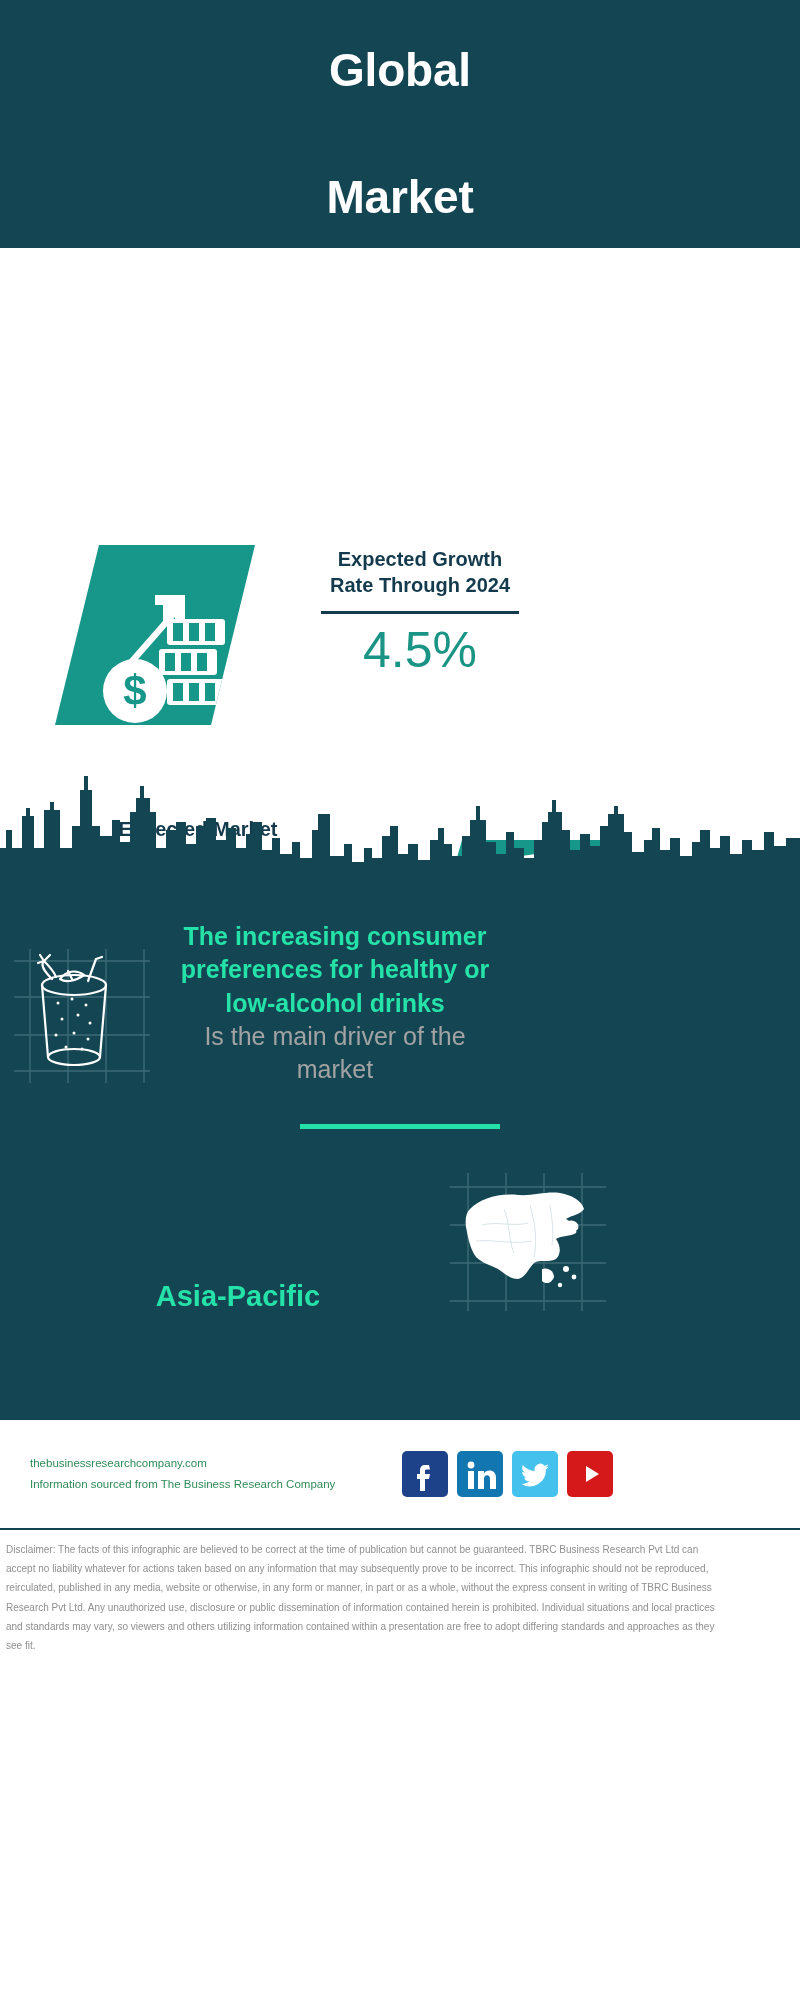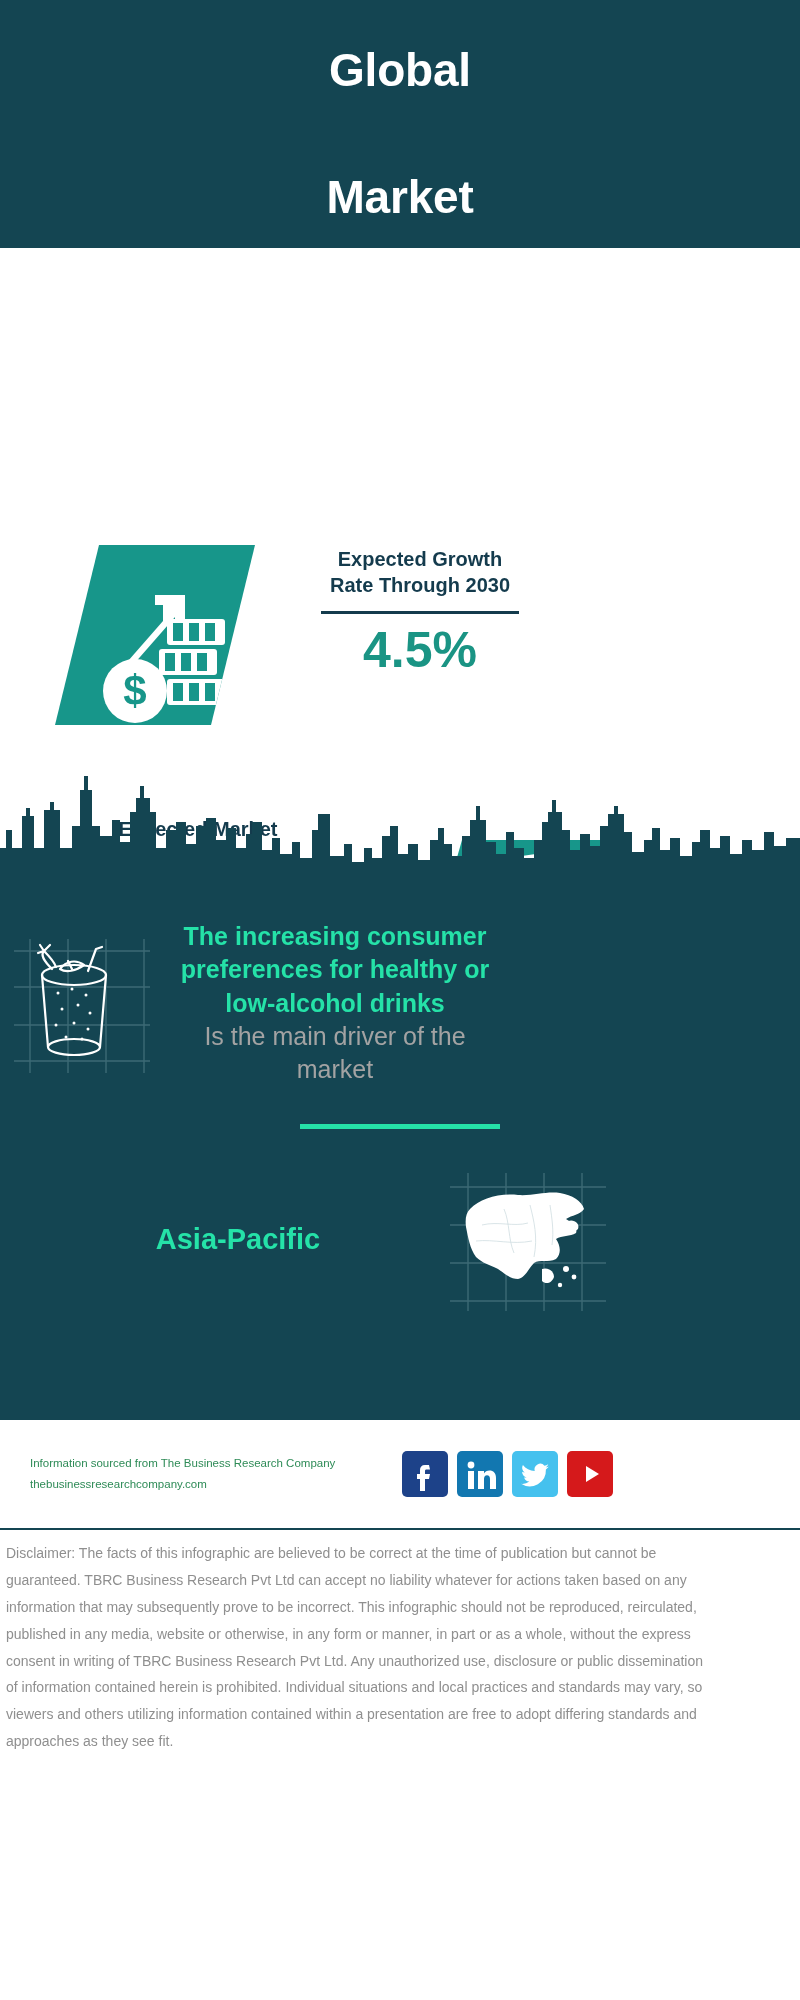--- a/index.html
+++ b/index.html
@@ -55,37 +55,37 @@
     font-weight:bold;
     line-height:1.32;
   }
   .stat-rule {
     height:3px; background:#143b4d;
     width:198px; margin:12px auto 10px auto;
   }
   .stat-value {
     color:#1a9484;
     font-size:50px;
-    font-weight:bold;
+    font-weight:normal;
     line-height:1.05;
   }
 
   
   .skyline { position:absolute; left:0; top:770px; width:800px; height:130px; }
   .skyline svg { display:block; width:800px; height:130px; }
 
   
   .lower {
     position:absolute; left:0; top:898px;
     width:800px; height:520px;
     background:#144552;
   }
 
   .drivers { position:relative; padding-top:22px; }
-  .row { display:flex; align-items:center; }
+  .row { display:flex; align-items:flex-end; }
 
   .icon-grid { position:relative; width:160px; height:145px; }
   .icon-grid svg { width:100%; height:100%; }
 
   .driver-text { width:350px; text-align:center; }
   .driver-hl {
     color:#25e2a8;
     font-size:25px; font-weight:bold; line-height:1.33;
   }
   .driver-sub {
@@ -122,21 +122,21 @@
     color:#2e8b57; font-size:11.5px; line-height:1.85;
   }
   .socials { display:flex; gap:9px; margin-left:12px; }
   .soc { width:46px; height:46px; border-radius:5px; position:relative; }
   .soc svg { width:100%; height:100%; }
 
   
   .disclaimer {
     position:absolute; left:0; top:1530px;
     width:722px; padding:10px 6px 0 6px;
-    color:#8f8f8f; font-size:14px; line-height:1.92;
+    color:#8f8f8f; font-size:10px; line-height:1.92;
     text-align:left;
   }
 </style>
 </head>
 <body>
 
 <div class="header">
   <h1>
     <span>Global</span><br>
     <br>
@@ -165,21 +165,21 @@
         <rect x="150" y="138" width="10" height="18" fill="#17968a"></rect>
         <circle cx="80" cy="146" r="32"></circle>
         <text x="80" y="160" font-size="42" font-weight="bold" fill="#17968a" text-anchor="middle" font-family="Liberation Sans, sans-serif">$</text>
       </g>
     </svg>
   </div>
 
   <div class="stat-block stat-growth">
     <div class="stat-label">
       <span>Expected Growth</span><br>
-      <span>Rate Through 2030</span>
+      <span>Rate Through 2024</span>
     </div>
     <div class="stat-rule"></div>
     <div class="stat-value">4.5%</div>
   </div>
 
   <div class="stat-block stat-size">
     <div class="stat-label">
       <span>Expected Market</span><br>
       <span>Size By 2027</span>
     </div>
@@ -331,22 +331,22 @@
             <path d="M108 40 C110 54, 112 66, 110 80"></path>
           </g>
         </svg>
       </div>
     </div>
   </div>
 </div>
 
 <div class="source-bar">
   <div class="source-text">
+    <div>thebusinessresearchcompany.com</div>
     <div>Information sourced from The Business Research Company</div>
-    <div>thebusinessresearchcompany.com</div>
   </div>
   <div class="socials">
     <div class="soc" style="background:#1d4289;">
       <svg viewBox="0 0 46 46">
           <path fill="#ffffff" d="M27 14h-4c-3.3 0-5 2-5 5v4h-3v5h3v12h5V28h4l1-5h-5v-3c0-1 .5-1.5 1.5-1.5H28z"></path>
         </svg>
     </div>
     <div class="soc" style="background:#1277b0;">
       <svg viewBox="0 0 46 46">
         <g fill="#ffffff">

